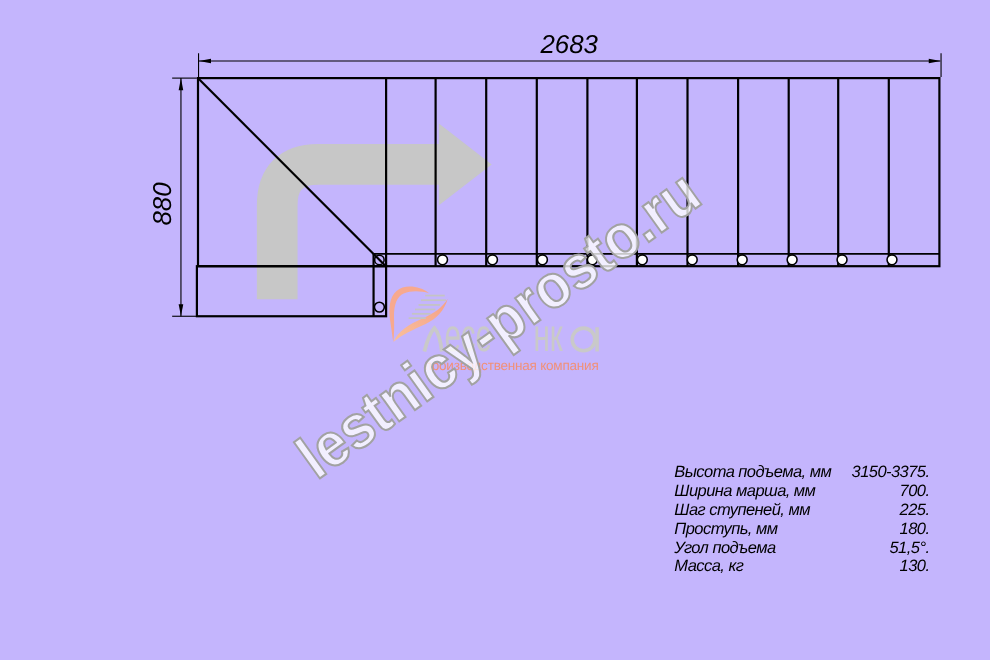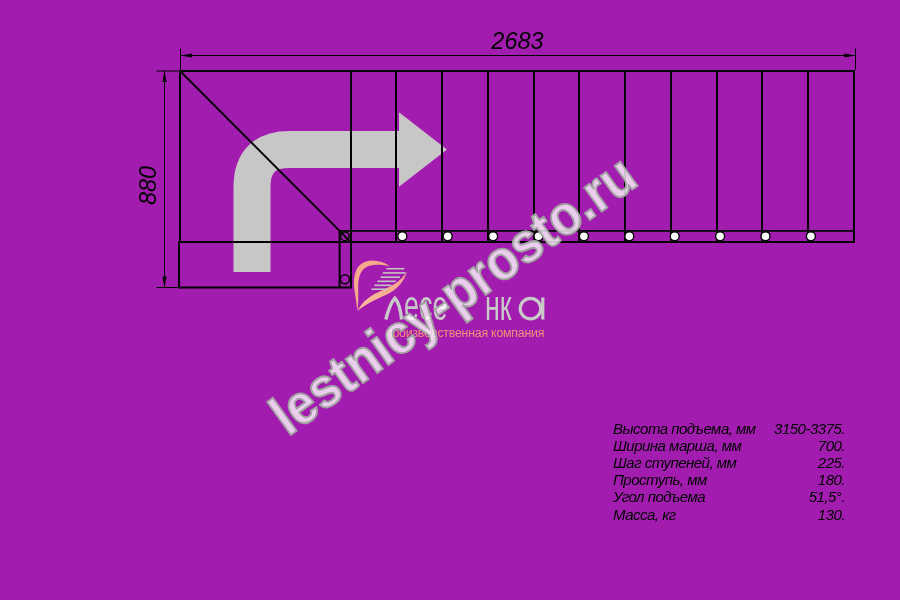--- a/index.html
+++ b/index.html
@@ -1,16 +1,16 @@
 <!DOCTYPE html>
 <html><head>
 <meta charset="utf-8">
 <style>
 html,body{margin:0;padding:0;background:#fff;}
-#page{position:relative;width:900px;height:600px;background:#a21caf;overflow:hidden;
+#page{position:relative;width:900px;height:600px;background:#c4b5fd;overflow:hidden;
 font-family:"Liberation Sans",sans-serif;text-align:right;}
 </style>
 </head>
 <body>
 <div id="page">
 <svg width="900" height="600" viewBox="0 0 900 600">
 <defs>
 <linearGradient id="heartg" x1="0" y1="1" x2="1" y2="0">
 <stop offset="0" stop-color="#f9c09c"></stop>
 <stop offset="1" stop-color="#f5a188"></stop>

